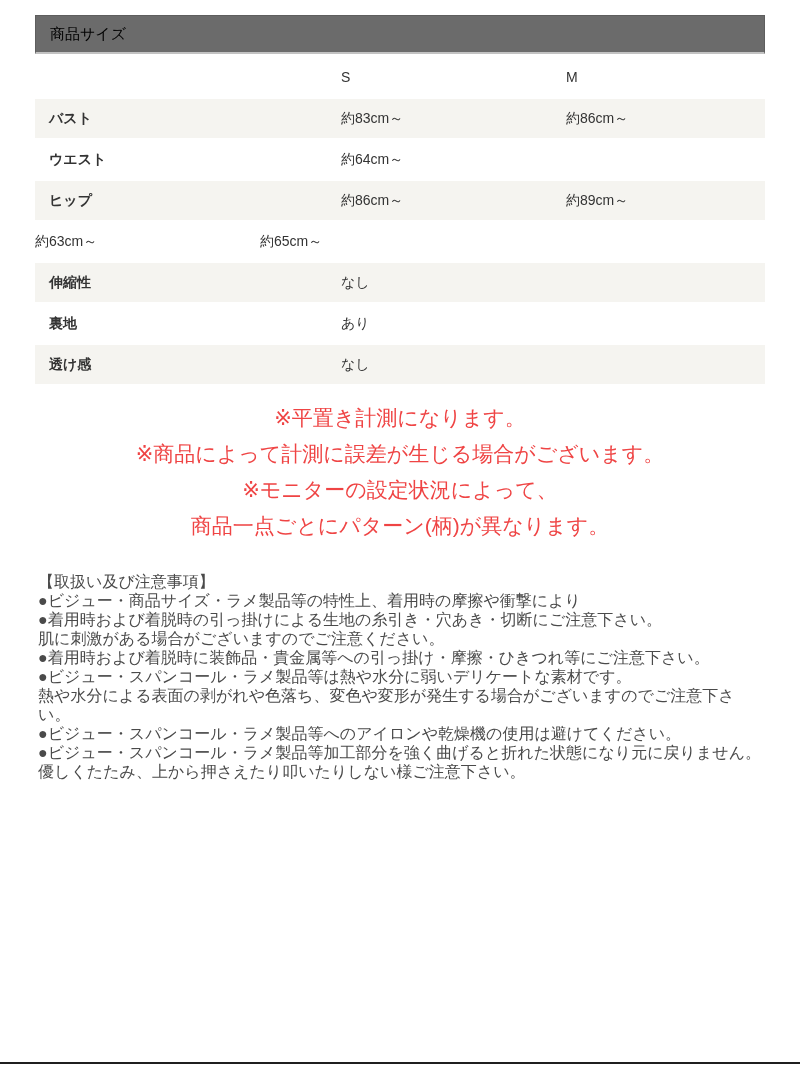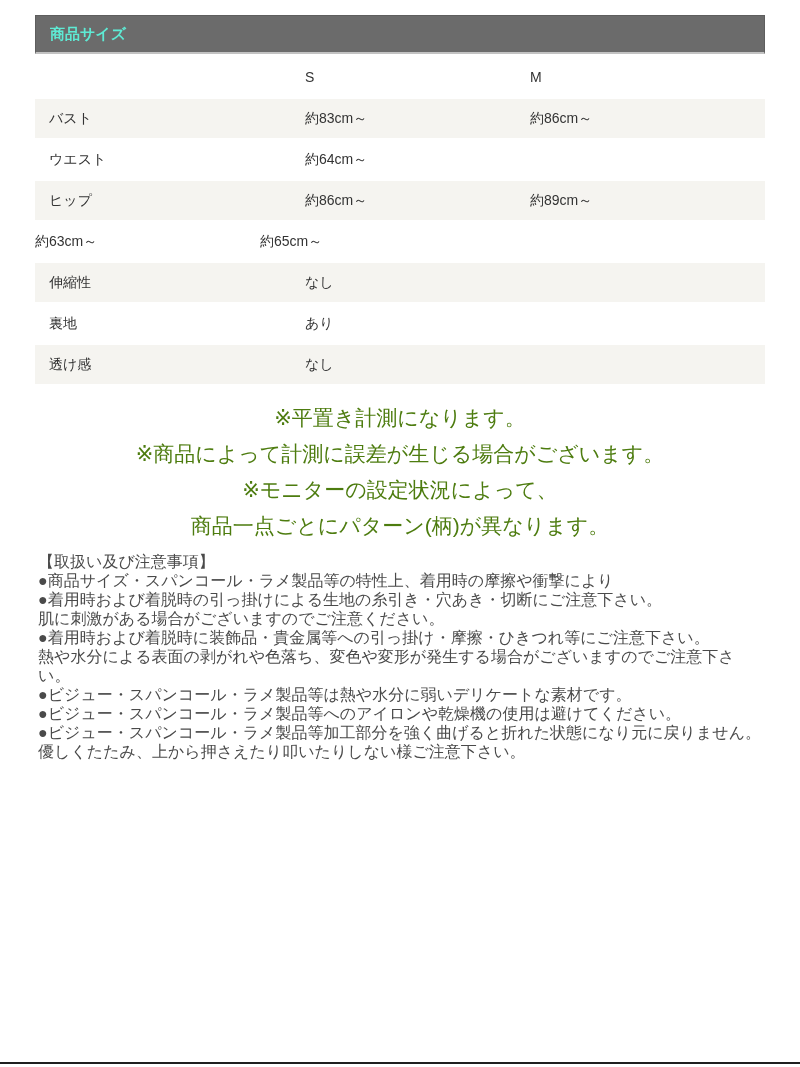--- a/index.html
+++ b/index.html
@@ -11,55 +11,55 @@
     color: #333333;
     overflow: hidden;
   }
   .wrap { padding: 15px 35px 0 35px; }
 
   
   .title-bar {
     background: #6b6b6b;
     border: 1px solid #5e5e5e;
     border-bottom: 2px solid #c2c2c2;
-    color: #5eead4;
-    font-weight: bold;
+    color: #000000;
+    font-weight: normal;
     font-size: 15px;
     height: 39px;
     line-height: 36px;
     padding-left: 14px;
   }
 
   
   .size-table { margin-top: 3px; font-size: 14px; }
   .trow {
     display: flex;
     align-items: center;
     height: 39px;
     margin-bottom: 2px;
   }
   .trow.stripe { background: #f5f4f0; }
   .trow.head { height: 40px; }
-  .cell-label { width: 270px; padding-left: 14px; font-weight: normal; }
+  .cell-label { width: 306px; padding-left: 14px; font-weight: bold; }
   .trow.head .cell-label { font-weight: normal; }
   .cell-s { width: 225px; }
   .cell-m { flex: 1; }
 
   
   .notes {
     margin-top: 16px;
     text-align: center;
     font-size: 21px;
     line-height: 36px;
-    color: #4d7c0f;
+    color: #ef4444;
   }
 
   
   .care {
-    margin: 8px 0 0 3px;
+    margin: 28px 0 0 3px;
     font-size: 16px;
     line-height: 19px;
     color: #4a4a4a;
   }
 
   
   .bottom-divider {
     position: absolute;
     left: 0; right: 0; bottom: 3px;
     height: 2px;
@@ -121,25 +121,25 @@
 <div class="notes">
   <div>※平置き計測になります。</div>
   <div>※商品によって計測に誤差が生じる場合がございます。</div>
   <div>※モニターの設定状況によって、</div>
   <div>商品一点ごとにパターン(柄)が異なります。</div>
 </div>
 
 <div class="wrap" style="padding-top:0">
   <div class="care">
     <div>【取扱い及び注意事項】</div>
-    <div>●商品サイズ・スパンコール・ラメ製品等の特性上、着用時の摩擦や衝撃により</div>
+    <div>●ビジュー・商品サイズ・ラメ製品等の特性上、着用時の摩擦や衝撃により</div>
     <div>●着用時および着脱時の引っ掛けによる生地の糸引き・穴あき・切断にご注意下さい。</div>
     <div>肌に刺激がある場合がございますのでご注意ください。</div>
     <div>●着用時および着脱時に装飾品・貴金属等への引っ掛け・摩擦・ひきつれ等にご注意下さい。</div>
+    <div>●ビジュー・スパンコール・ラメ製品等は熱や水分に弱いデリケートな素材です。</div>
     <div>熱や水分による表面の剥がれや色落ち、変色や変形が発生する場合がございますのでご注意下さい。</div>
-    <div>●ビジュー・スパンコール・ラメ製品等は熱や水分に弱いデリケートな素材です。</div>
     <div>●ビジュー・スパンコール・ラメ製品等へのアイロンや乾燥機の使用は避けてください。</div>
     <div>●ビジュー・スパンコール・ラメ製品等加工部分を強く曲げると折れた状態になり元に戻りません。</div>
     <div>優しくたたみ、上から押さえたり叩いたりしない様ご注意下さい。</div>
   </div>
 </div>
 
 <div class="bottom-divider"></div>
 
 </body></html>

